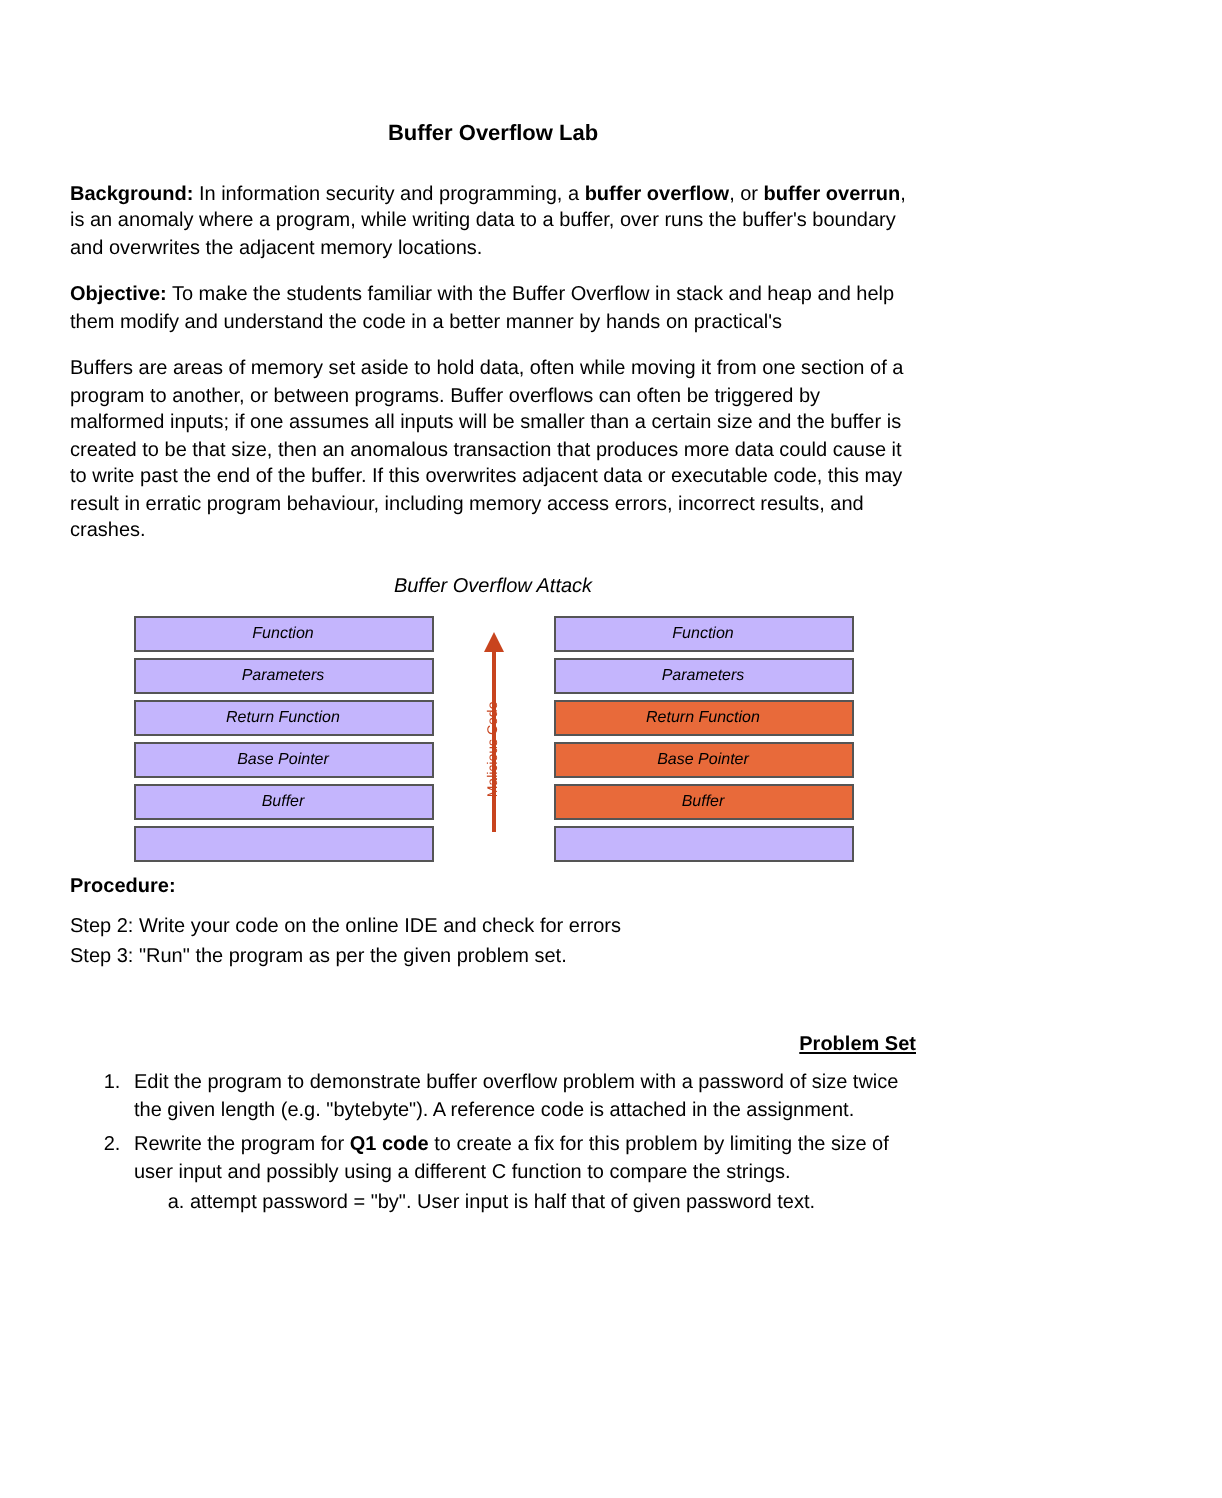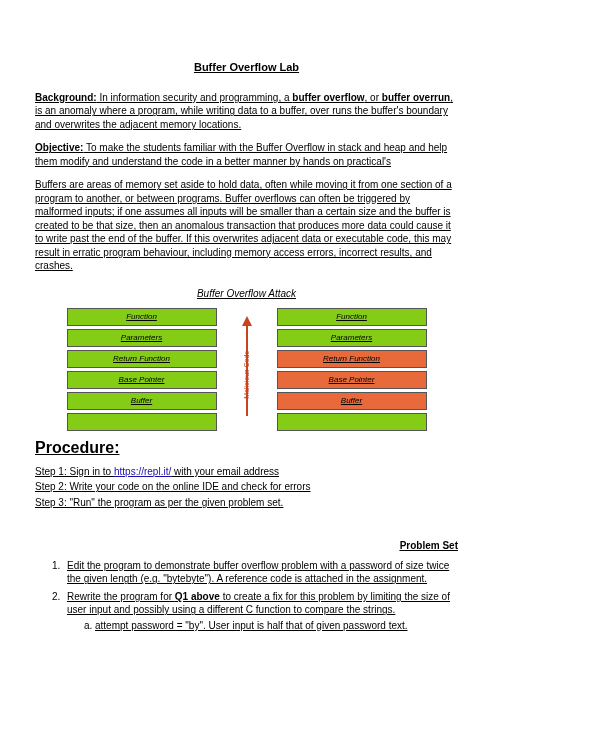--- a/index.html
+++ b/index.html
@@ -10,21 +10,20 @@
     color: #000000;
   }
   .page {
     width: 493px;
     height: 749px;
     box-sizing: border-box;
     padding: 60px 35px 30px 35px;
     position: relative;
     font-size: 10px;
     line-height: 1.35;
-    text-decoration: underline;
   }
   .title {
     text-align: center;
     font-weight: bold;
     font-size: 11px;
     margin-bottom: 16px;
   }
   .section-label { font-weight: bold; }
   p { margin: 0 0 10px 0; }
   .link { color: #1a0dab; text-decoration: underline; }
@@ -49,21 +48,21 @@
     gap: 3px;
   }
   .cell {
     border: 1px solid #555;
     height: 16px;
     display: flex;
     align-items: center;
     justify-content: center;
     font-style: italic;
     font-size: 8px;
-    background: #84cc16;
+    background: #c4b5fd;
   }
   .cell.corrupt { background: #e86a3a; }
   .arrow-col {
     width: 30px;
     height: 120px;
     position: relative;
     display:flex;
     align-items:center;
     justify-content:center;
   }
@@ -98,21 +97,21 @@
     margin: 2px auto 18px auto;
     display: flex;
     justify-content: space-between;
   }
   .stack-caption {
     width: 150px;
     text-align: center;
     font-style: italic;
     font-size: 9px;
   }
-  .procedure-title { font-weight: bold; margin-bottom: 6px; font-size:16px; }
+  .procedure-title { font-weight: bold; margin-bottom: 6px; font-size:10px; }
   .steps p { margin: 0 0 2px 0; }
   .problem-set-title {
     text-align: right;
     font-weight: bold;
     text-decoration: underline;
     margin: 30px 0 6px 0;
     font-size: 10px;
   }
   ol.num { margin: 0 0 0 28px; padding:0; }
   ol.num > li { margin-bottom: 4px; padding-left:4px; }
@@ -157,32 +156,29 @@
       <div class="cell">Parameters</div>
       <div class="cell corrupt">Return Function</div>
       <div class="cell corrupt">Base Pointer</div>
       <div class="cell corrupt">Buffer</div>
       <div class="cell"></div>
     </div>
   </div>
 
   <div class="procedure-title">Procedure:</div>
   <div class="steps">
-    <p>
-      <span>Step 1: Sign in to </span><a class="link">https://repl.it/</a><span> with your email address</span>
-    </p>
     <p>Step 2: Write your code on the online IDE and check for errors</p>
     <p>Step 3: "Run" the program as per the given problem set.</p>
   </div>
 
   <div class="problem-set-title">Problem Set</div>
 
   <ol class="num">
     <li>Edit the program to demonstrate buffer overflow problem with a password of size twice the given length (e.g. "bytebyte").  A reference code is attached in the assignment.</li>
     <li>
-      <span>Rewrite the program for </span><b>Q1 above</b><span> to create a fix for this problem by limiting the size of user input and possibly using a different C function to compare the strings.</span><br>
+      <span>Rewrite the program for </span><b>Q1 code</b><span> to create a fix for this problem by limiting the size of user input and possibly using a different C function to compare the strings.</span><br>
       <ol class="alpha">
         <li>attempt password = "by". User input is half that of given password text.</li>
       </ol>
     </li>
   </ol>
 
 </div>
 
 </body></html>

